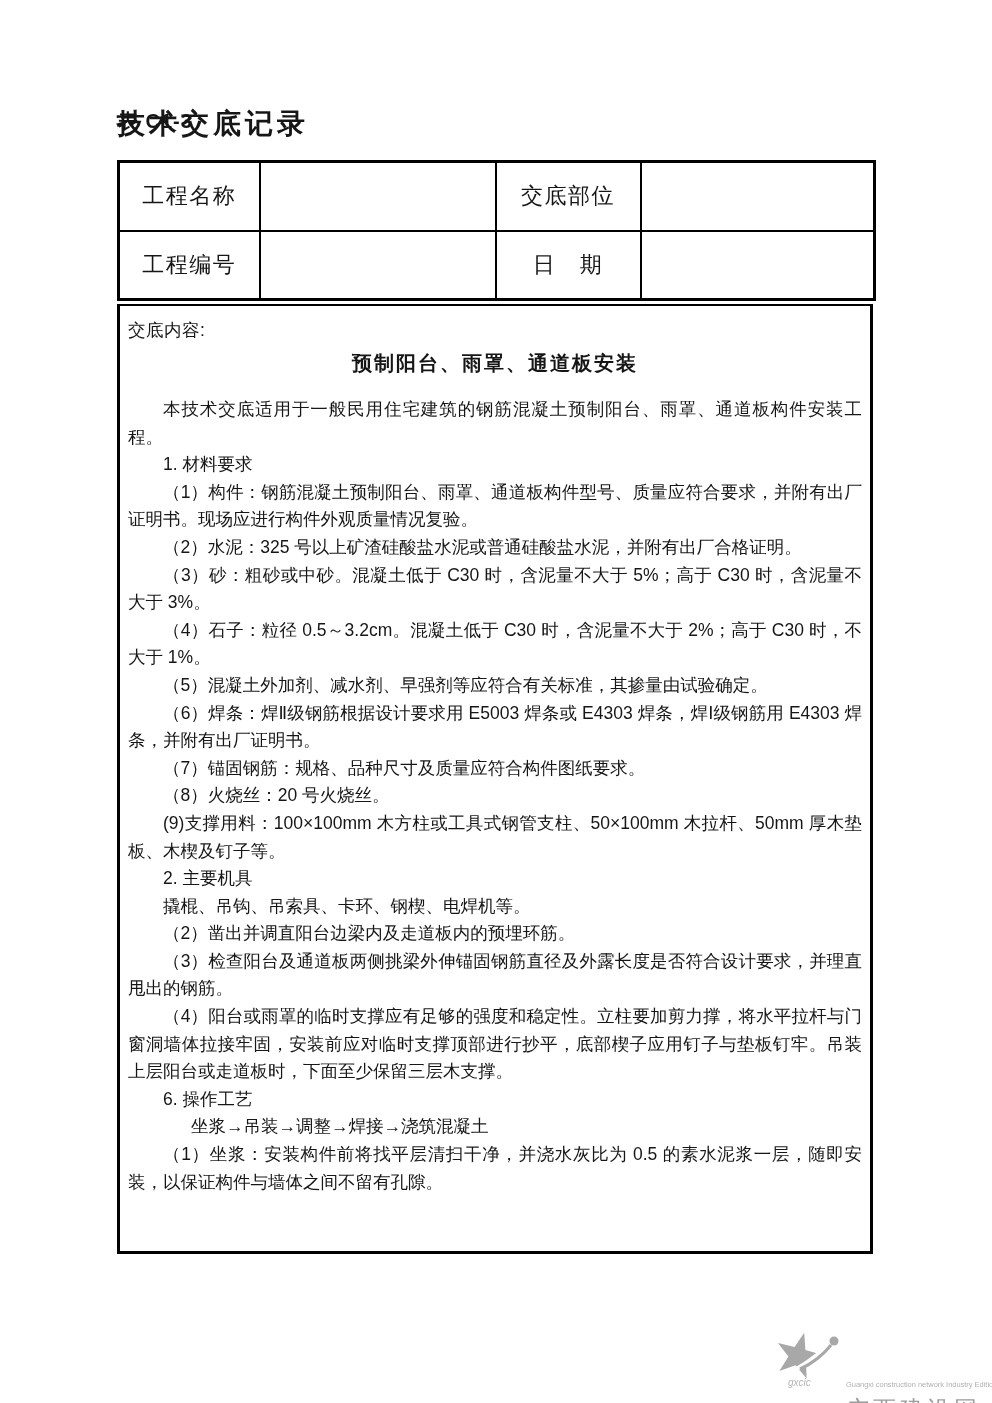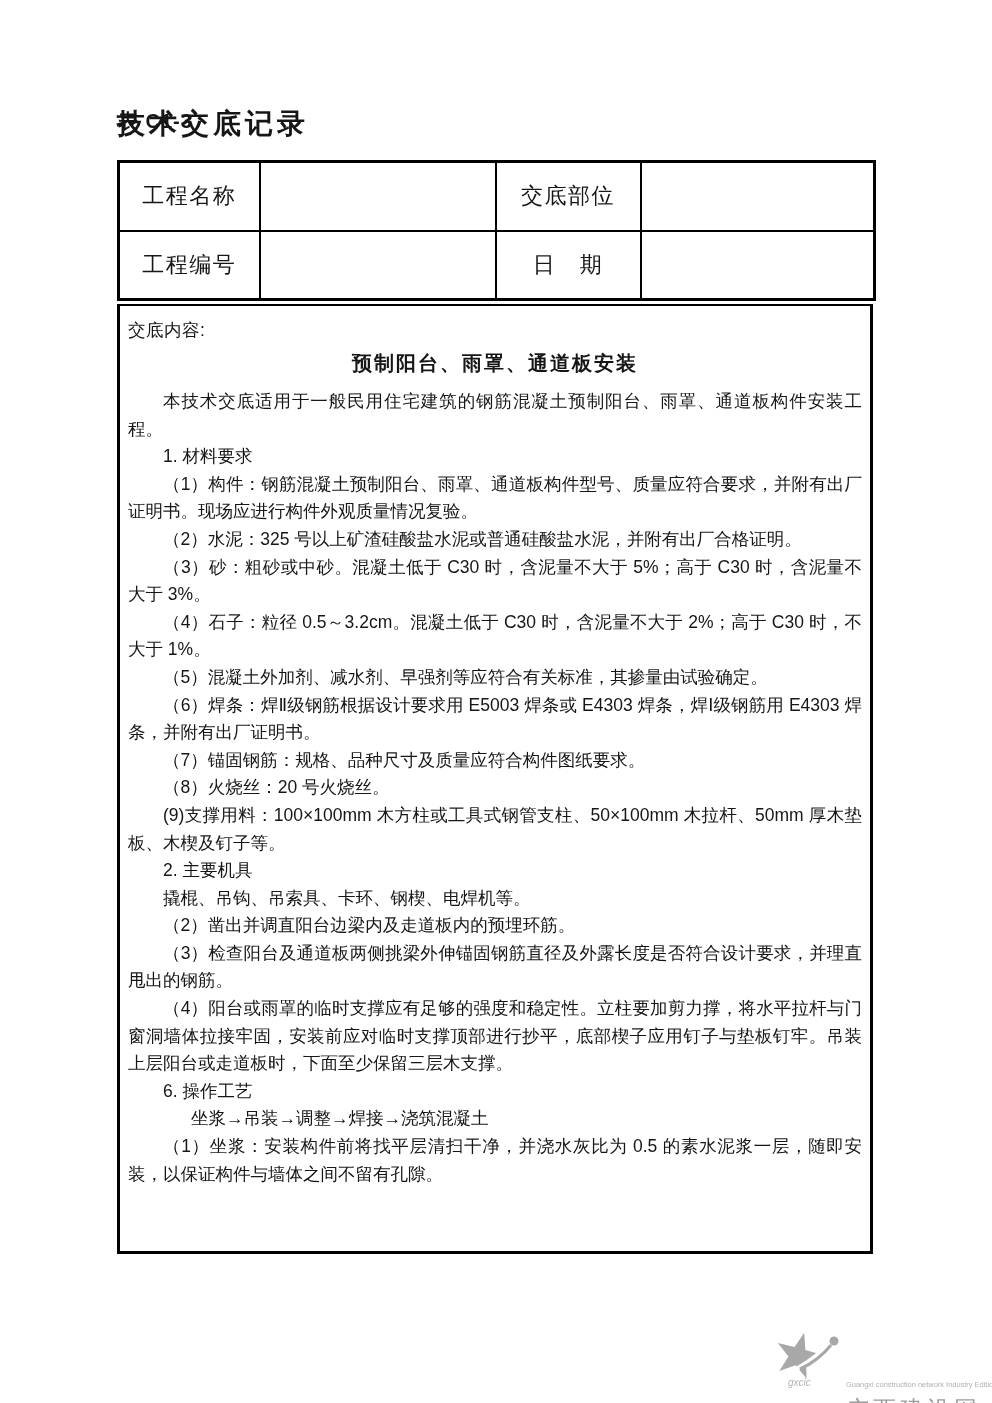--- a/index.html
+++ b/index.html
@@ -31,21 +31,21 @@
   }
   
   .content-box {
     position:absolute; left:117px; top:304px; width:756px; height:950px;
     border:3px solid #000; border-top-width:2px;
     padding:12px 8px 0 8px; overflow:hidden;
   }
   .section-label { font-size:17.5px; letter-spacing:0.5px; margin-bottom:4px; }
   .content-heading {
     text-align:center; font-size:20px; font-weight:700;
-    letter-spacing:2px; margin:8px 0 11px 0;
+    letter-spacing:2px; margin:8px 0 19px 0;
   }
   .para {
     font-size:17.5px; line-height:27.6px;
     text-align:justify; word-break:break-all;
   }
   .p-indent { text-indent:2em; }
   .p-flow   { text-indent:3.6em; }
   
   .watermark { position:absolute; left:766px; top:1328px; width:226px; height:72px; }
   .wm-star { position:absolute; left:6px; top:0; }

